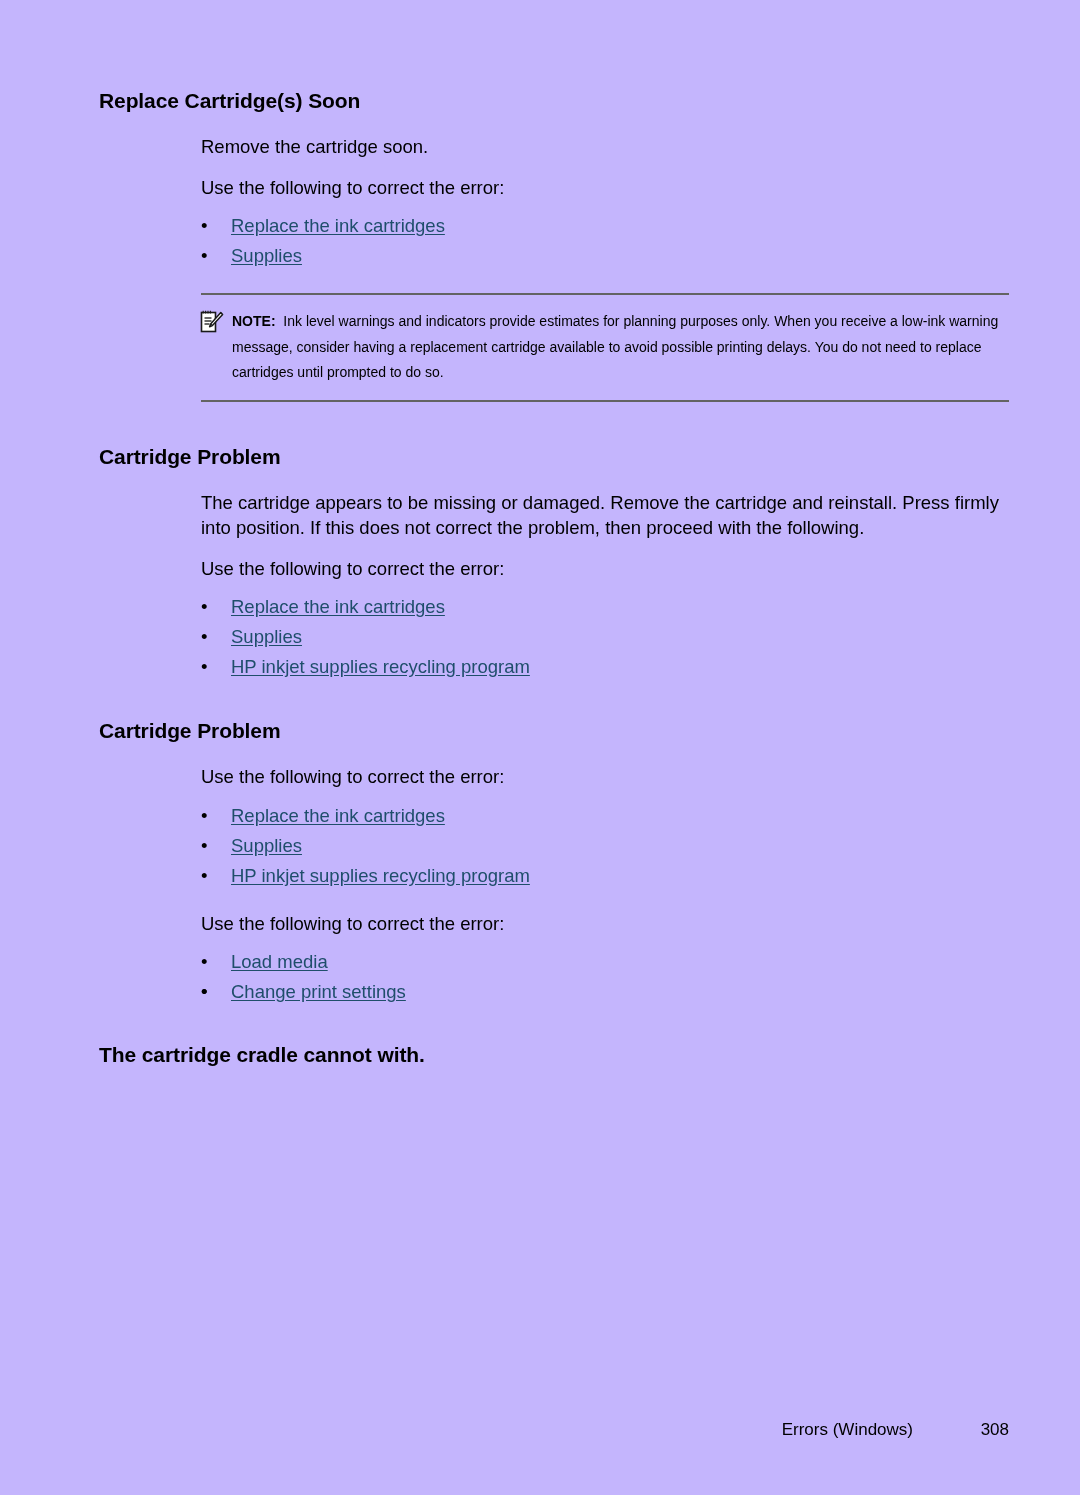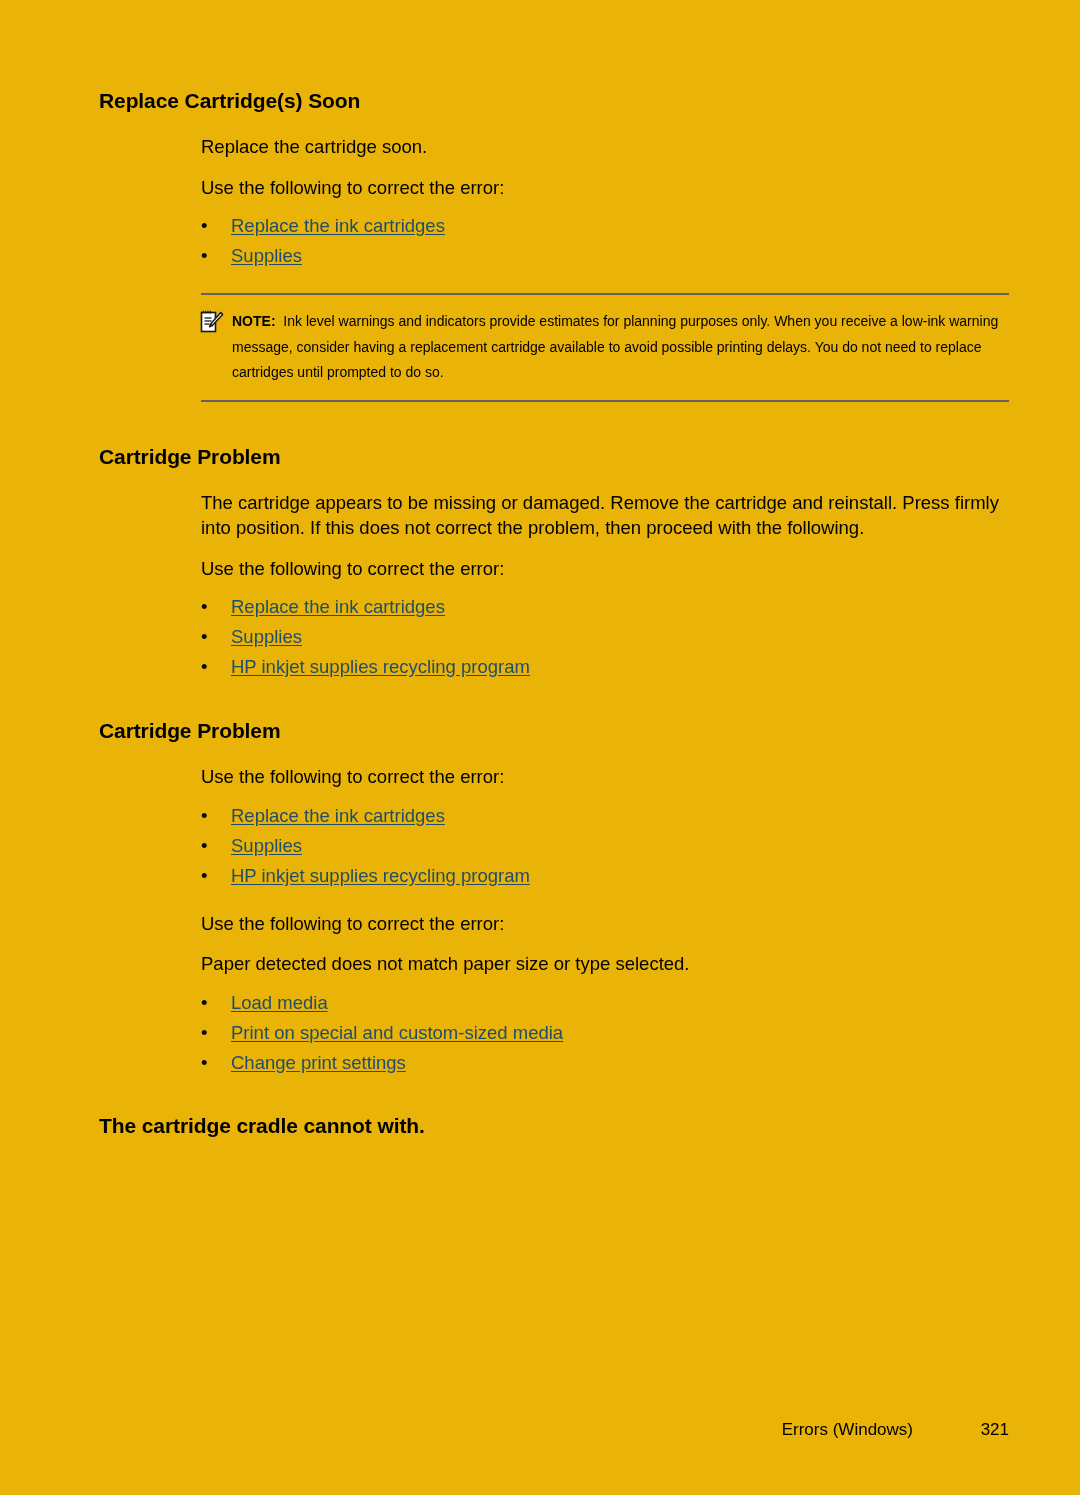--- a/index.html
+++ b/index.html
@@ -4,21 +4,21 @@
 <style>
   html, body {
     margin: 0;
     padding: 0;
     background: #ffffff;
   }
   .page {
     position: relative;
     width: 1080px;
     height: 1495px;
-    background: #eab308;
+    background: #c4b5fd;
     font-family: "Liberation Sans", sans-serif;
     color: #000000;
     overflow: hidden;
     box-sizing: border-box;
   }
 
   
   .content {
     position: absolute;
     left: 99px;
@@ -133,21 +133,21 @@
 </head>
 <body>
 
 <div class="page">
 
   <div class="content">
 
     <h2 class="section-title">Replace Cartridge(s) Soon</h2>
 
     <div class="body-block" style="margin-top:20px;">
-      <p class="para">Replace the cartridge soon.</p>
+      <p class="para">Remove the cartridge soon.</p>
       <p class="para" style="margin-top:15px;">Use the following to correct the error:</p>
       <ul class="link-list" style="margin-top:11px;">
         <li>
           <span class="bullet">•</span>
           <a class="doclink" href="#">Replace the ink cartridges</a>
         </li>
         <li>
           <span class="bullet">•</span>
           <a class="doclink" href="#">Supplies</a>
         </li>
@@ -213,40 +213,38 @@
         <li>
           <span class="bullet">•</span>
           <a class="doclink" href="#">HP inkjet supplies recycling program</a>
         </li>
       </ul>
     </div>
 
 
     <div class="body-block" style="margin-top:20px;">
       <p class="para">Use the following to correct the error:</p>
-      <p class="para" style="margin-top:15px;">Paper detected does not match paper size or type selected.</p>
       <ul class="link-list" style="margin-top:11px;">
         <li>
           <span class="bullet">•</span>
           <a class="doclink" href="#">Load media</a>
         </li>
         <li>
           <span class="bullet">•</span>
-          <a class="doclink" href="#">Print on special and custom-sized media</a>
         </li>
         <li>
           <span class="bullet">•</span>
           <a class="doclink" href="#">Change print settings</a>
         </li>
       </ul>
     </div>
 
     <h2 class="section-title" style="margin-top:35px;">The cartridge cradle cannot with.</h2>
 
 
   </div>
 
   <div class="footer">
     <span class="chapter">Errors (Windows)</span>
-    <span class="pagenum">321</span>
+    <span class="pagenum">308</span>
   </div>
 
 </div>
 
 </body></html>

